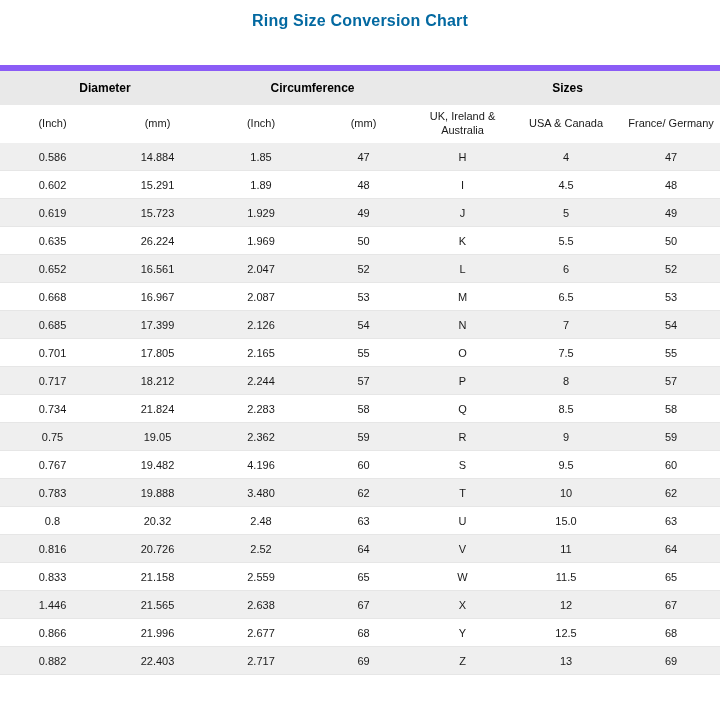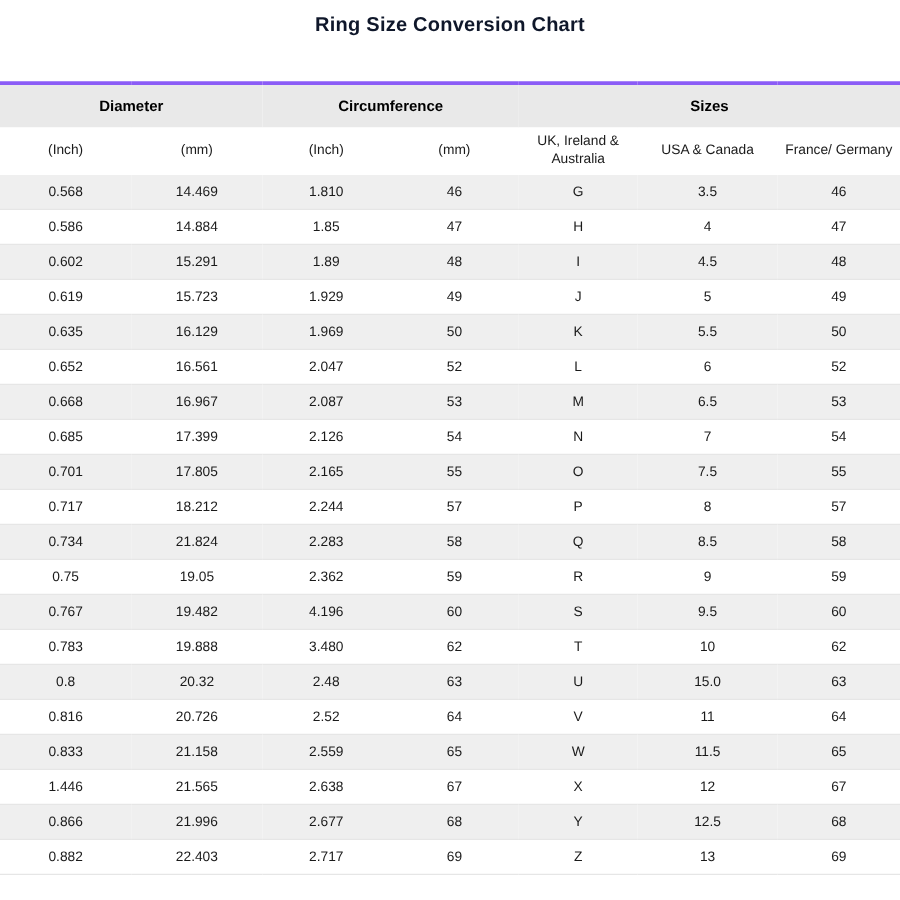--- a/index.html
+++ b/index.html
@@ -16,29 +16,29 @@
     background: #ffffff;
     overflow: hidden;
   }
   .title {
     margin: 0;
     padding-top: 12px;
     height: 20px;
     font-size: 16px;
     font-weight: bold;
     text-align: center;
-    color: #0f172a;
+    color: #0369a1;
     letter-spacing: 0.2px;
   }
   table.conv {
     width: 720px;
     border-collapse: collapse;
     table-layout: fixed;
     margin-top: 33px;
-    border-top: 3px solid #8b5cf6;
+    border-top: 6px solid #8b5cf6;
     border-bottom: 1px solid #e2e2e2;
   }
   thead tr.group-row th {
     background: #e9e9e9;
     height: 34px;
     font-size: 12px;
     font-weight: bold;
     text-align: center;
     vertical-align: middle;
     color: #000000;
@@ -100,29 +100,20 @@
         <th>(mm)</th>
         <th>(Inch)</th>
         <th>(mm)</th>
         <th>UK, Ireland &amp; Australia</th>
         <th>USA &amp; Canada</th>
         <th>France/ Germany</th>
       </tr>
     </thead>
     <tbody id="table-body">
         <tr>
-          <td>0.568</td>
-          <td>14.469</td>
-          <td>1.810</td>
-          <td>46</td>
-          <td>G</td>
-          <td>3.5</td>
-          <td>46</td>
-        </tr>
-        <tr>
           <td>0.586</td>
           <td>14.884</td>
           <td>1.85</td>
           <td>47</td>
           <td>H</td>
           <td>4</td>
           <td>47</td>
         </tr>
         <tr>
           <td>0.602</td>
@@ -137,21 +128,21 @@
           <td>0.619</td>
           <td>15.723</td>
           <td>1.929</td>
           <td>49</td>
           <td>J</td>
           <td>5</td>
           <td>49</td>
         </tr>
         <tr>
           <td>0.635</td>
-          <td>16.129</td>
+          <td>26.224</td>
           <td>1.969</td>
           <td>50</td>
           <td>K</td>
           <td>5.5</td>
           <td>50</td>
         </tr>
         <tr>
           <td>0.652</td>
           <td>16.561</td>
           <td>2.047</td>

